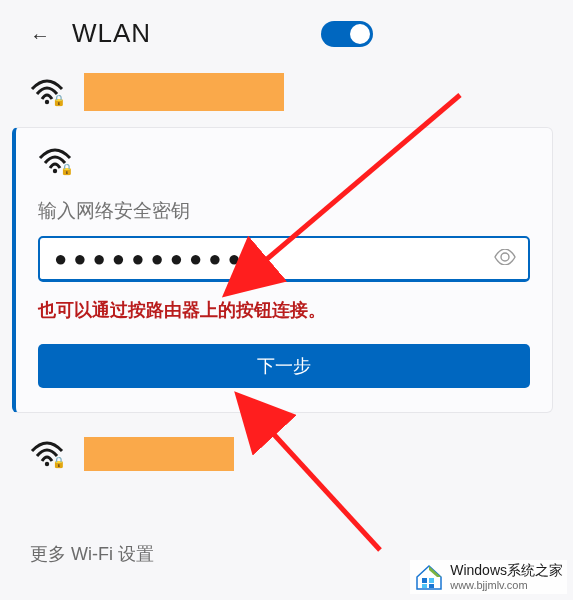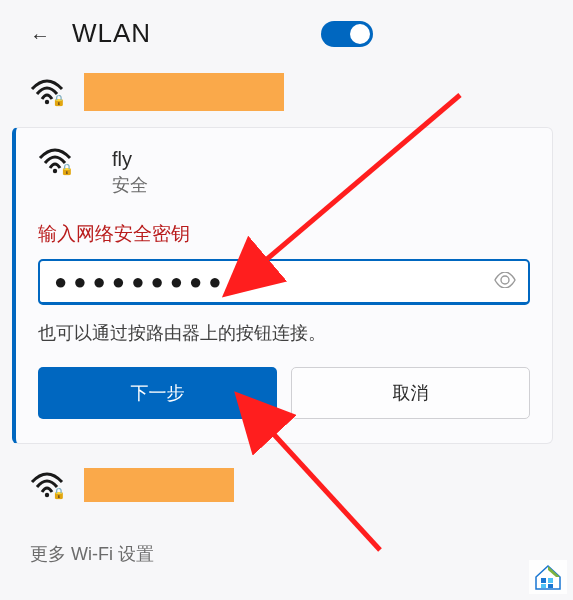--- a/index.html
+++ b/index.html
@@ -81,21 +81,21 @@
     .card-head {
       display: flex;
       align-items: flex-start;
     }
     .card-title-group { margin-left: 20px; }
     .ssid { font-size: 20px; color: #2b2b2b; }
     .subtitle { font-size: 18px; color: #6b6b6b; margin-top: 2px; }
     .pw-label {
       margin: 24px 0 12px 0;
       font-size: 19px;
-      color: #b91c1c;
+      color: #737373;
     }
     .pw-wrap {
       position: relative;
       border: 2px solid #0067c0;
       border-bottom-width: 3px;
       border-radius: 5px;
       background: #fff;
       height: 46px;
       display: flex;
       align-items: center;
@@ -111,30 +111,31 @@
       position: absolute;
       right: 12px;
       top: 50%;
       transform: translateY(-50%);
       color: #8a8a8a;
       cursor: pointer;
     }
     .hint {
       margin-top: 16px;
       font-size: 18px;
-      color: #404040;
+      color: #b91c1c;
+      font-weight: bold;
     }
     .btn-row {
       display: flex;
       gap: 14px;
       margin-top: 22px;
     }
     .btn {
       flex: 1;
-      height: 52px;
+      height: 44px;
       border-radius: 5px;
       font-size: 18px;
       display: flex;
       align-items: center;
       justify-content: center;
       cursor: pointer;
       border: 1px solid transparent;
     }
     .btn-primary { background: #0067c0; color: #fff; }
     .btn-secondary { background: #fdfdfe; color: #2b2b2b; border-color: #d0d0d4; }
@@ -194,41 +195,36 @@
   <div class="card-head">
     <div class="wifi-icon">
       <svg viewBox="0 0 34 26" width="34" height="26">
         <path class="wifi-arc" d="M2 10 Q17 -6 32 10"></path>
         <path class="wifi-arc" d="M7 15 Q17 3 27 15"></path>
         <path class="wifi-arc" d="M12 20 Q17 12 22 20"></path>
         <circle cx="17" cy="23" r="2.2" fill="#1a1a1a"></circle>
       </svg>
       <span class="lock-mini">🔒</span>
     </div>
-    <div class="card-title-group">
-      <div class="ssid">fly</div>
-      <div class="subtitle">安全</div>
-    </div>
   </div>
 
   <div class="pw-label">输入网络安全密钥</div>
   <div class="pw-wrap">
     <span class="pw-dots">●●●●●●●●●●●</span>
     <span class="eye">
       <svg width="22" height="16" viewBox="0 0 22 16">
           <path d="M11 0 C5 0 1 8 1 8 s4 8 10 8 10-8 10-8 S17 0 11 0z M11 12 a4 4 0 1 1 0-8 4 4 0 0 1 0 8z" fill="none" stroke="#9a9a9a" stroke-width="1.4"></path>
         </svg>
     </span>
   </div>
 
   <div class="hint">也可以通过按路由器上的按钮连接。</div>
 
   <div class="btn-row">
     <div class="btn btn-primary">下一步</div>
-    <div class="btn btn-secondary">取消</div>
   </div>
 </div>
 
 <div class="wifi-item" style="margin-top:14px">
   <div class="wifi-icon">
     <svg viewBox="0 0 34 26" width="34" height="26">
       <path class="wifi-arc" d="M2 10 Q17 -6 32 10"></path>
       <path class="wifi-arc" d="M7 15 Q17 3 27 15"></path>
       <path class="wifi-arc" d="M12 20 Q17 12 22 20"></path>
       <circle cx="17" cy="23" r="2.2" fill="#1a1a1a"></circle>
@@ -252,13 +248,17 @@
 
 <div class="watermark">
   <svg class="wm-logo" viewBox="0 0 30 30">
     <path d="M3 15 L15 4 L27 15 L27 27 L3 27 Z" fill="#fff" stroke="#1976d2" stroke-width="1.5"></path>
     <path d="M15 4 L27 15 L23 15 L15 8 Z" fill="#7cb342"></path>
     <rect x="8" y="16" width="5" height="5" fill="#1976d2"></rect>
     <rect x="15" y="16" width="5" height="5" fill="#4fc3f7"></rect>
     <rect x="8" y="22" width="5" height="4" fill="#4fc3f7"></rect>
     <rect x="15" y="22" width="5" height="4" fill="#1976d2"></rect>
   </svg>
+  <div class="wm-text">
+    <span class="wm-top">Windows系统之家</span>
+    <span class="wm-bot">www.bjjmlv.com</span>
+  </div>
 </div>
 
 </body></html>

